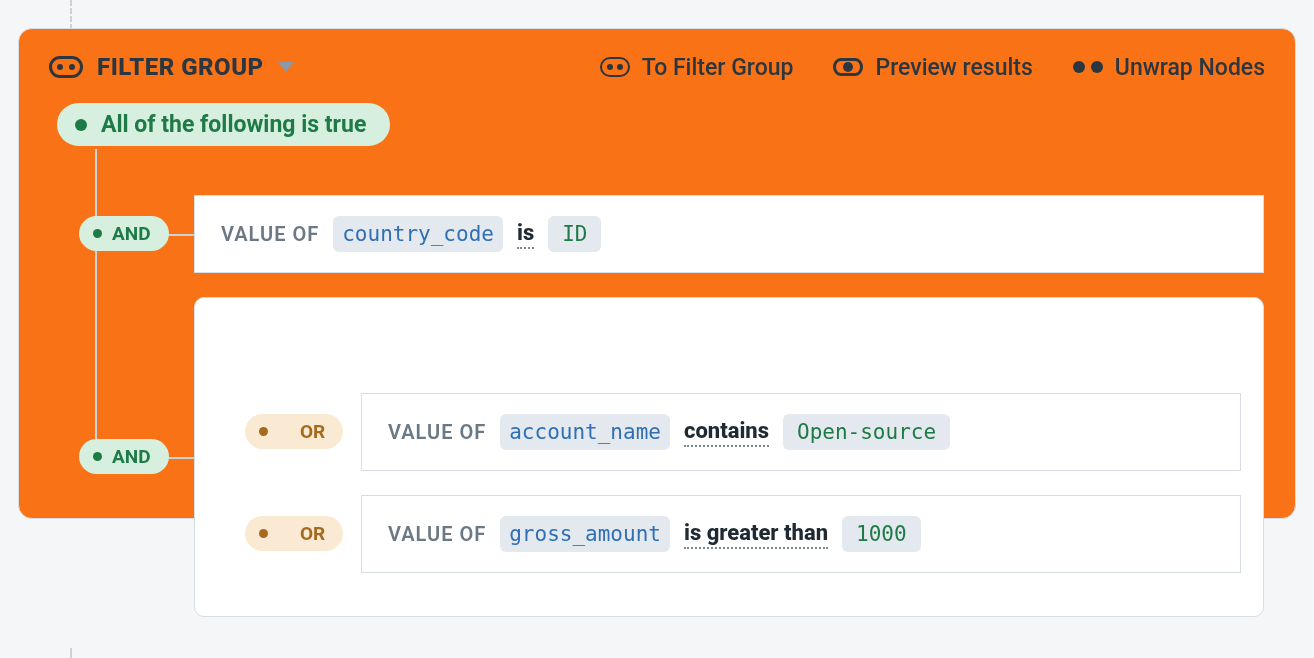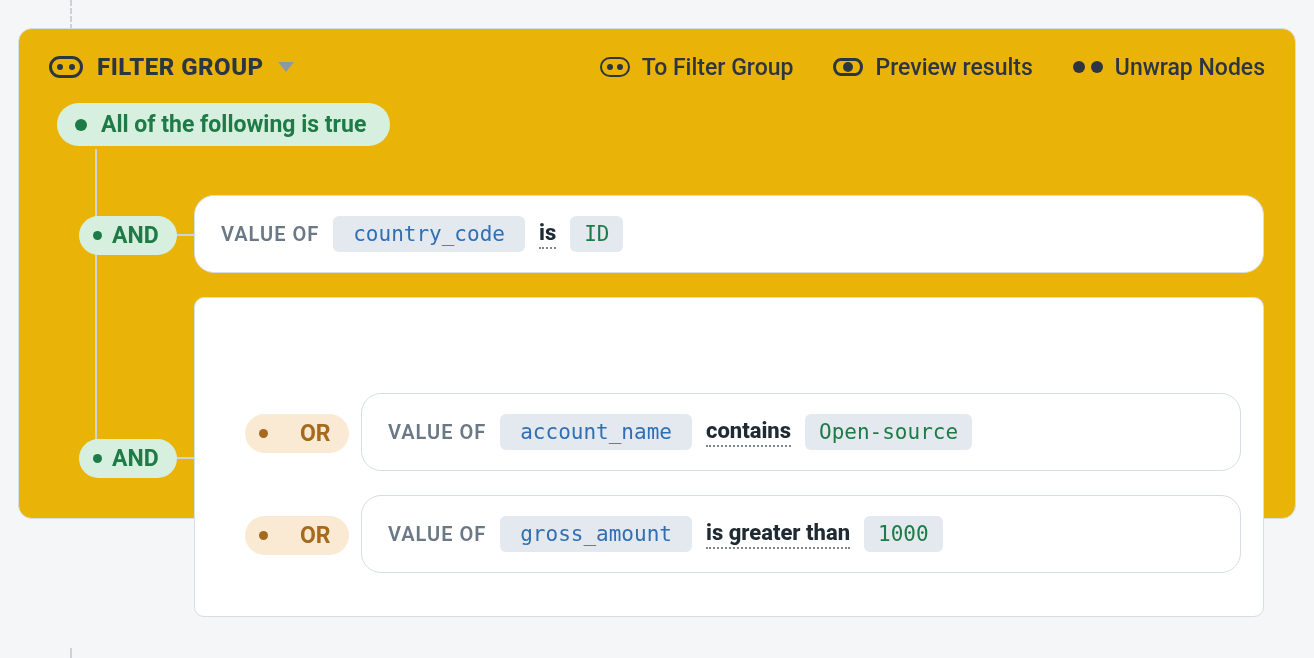--- a/index.html
+++ b/index.html
@@ -27,21 +27,21 @@
     width: 0;
     border-left: 2px dashed #ccd2d8;
     height: 10px;
   }
   .card {
     position: absolute;
     left: 18px;
     top: 28px;
     width: 1278px;
     height: 491px;
-    background: #eab308;
+    background: #f97316;
     border: 1.5px solid #d7dde2;
     border-radius: 14px;
     padding: 24px 30px 24px 30px;
   }
   
   .header {
     display: flex;
     align-items: center;
     justify-content: space-between;
     margin-bottom: 22px;
@@ -140,51 +140,51 @@
   .pill.green .dot { background: #1e7a46; }
   .pill.amber { background: #fbead3; color: #a66a1e; }
   .pill.amber .dot { background: #a66a1e; }
 
   .mini-pill {
     display: inline-flex;
     align-items: center;
     gap: 10px;
     border-radius: 999px;
     padding: 8px 18px 8px 14px;
-    font-size: 23px;
+    font-size: 19px;
     font-weight: 700;
     line-height: 1;
   }
   .mini-pill .dot { width: 9px; height: 9px; border-radius: 50%; }
   .mini-pill.green { background: #d6efdf; color: #1e7a46; }
   .mini-pill.green .dot { background: #1e7a46; }
   .mini-pill.amber { background: #fbead3; color: #a66a1e; gap: 32px; }
   .mini-pill.amber .dot { background: #a66a1e; }
 
   .condition-box {
     background: #fff;
     border: 1.5px solid #d7dde2;
-    border-radius: 20px;
+    border-radius: 0;
     display: flex;
     align-items: center;
     padding: 20px 26px;
     font-size: 22px;
     gap: 14px;
   }
   .val-label {
     color: #6b7885;
     letter-spacing: 1px;
     font-weight: 600;
     font-size: 20px;
   }
   .chip-field {
     background: #e3e9ee;
     color: #2f6fb5;
     border-radius: 6px;
-    padding: 6px 20px;
+    padding: 6px 9px;
     font-family: ui-monospace, SFMono-Regular, Menlo, monospace;
     font-size: 21px;
   }
   .op {
     font-weight: 800;
     color: #1f2a33;
     border-bottom: 2px dotted #7a8692;
     padding-bottom: 2px;
   }
   .chip-value {

